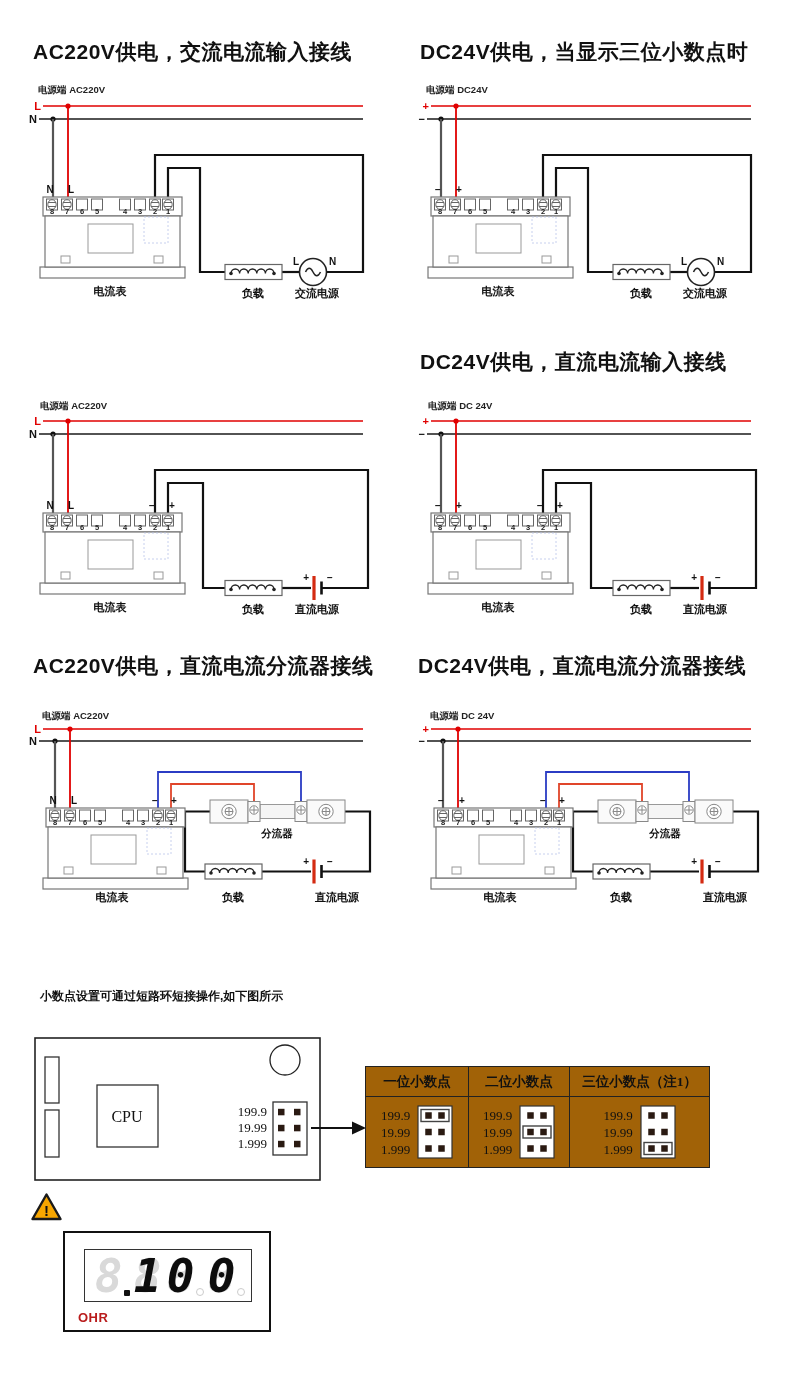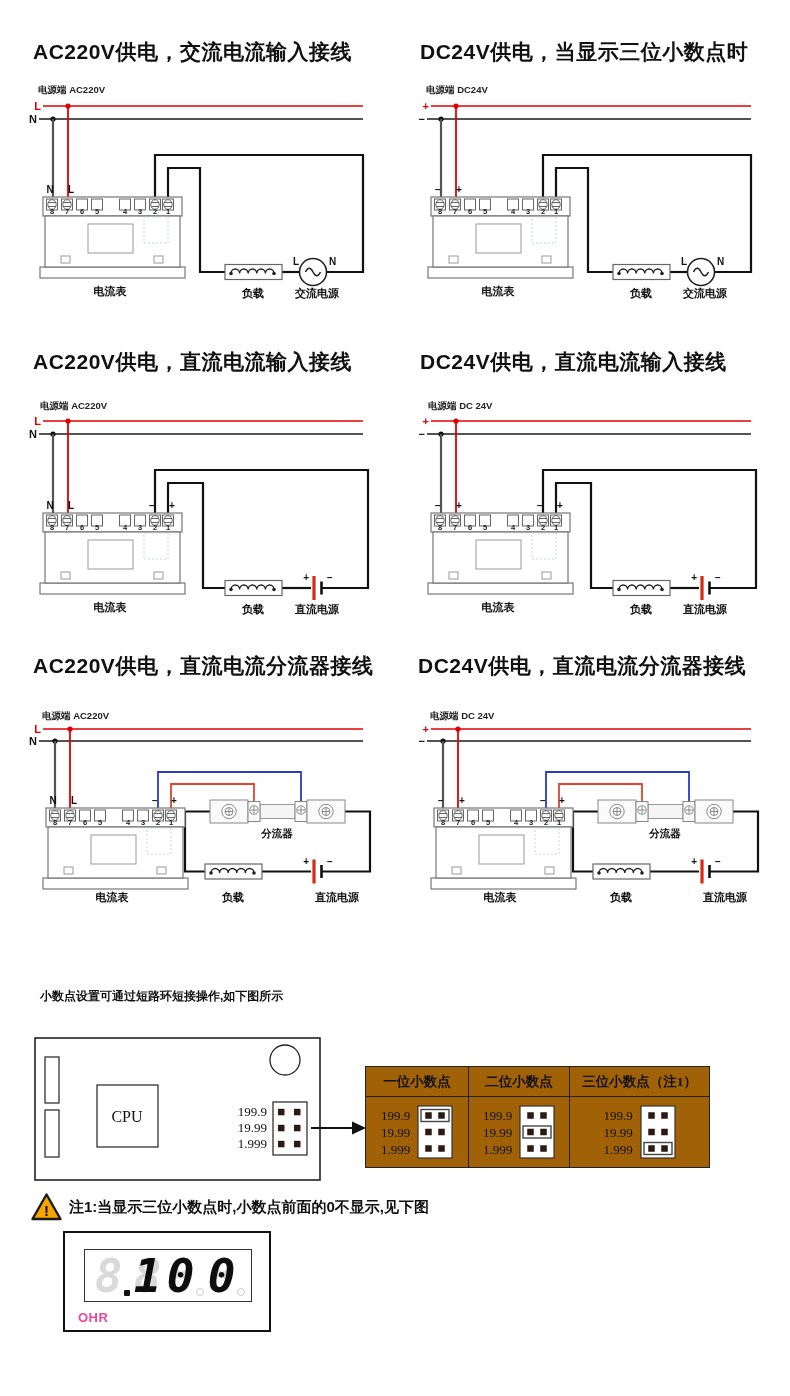--- a/index.html
+++ b/index.html
@@ -49,21 +49,21 @@
   .ohr{position:absolute;left:63px;top:1231px;width:204px;height:97px;border:2px solid #111;background:#fff;}
   .ohr-window{position:absolute;left:19px;top:16px;width:168px;height:53px;border:1.4px solid #333;
               display:flex;align-items:center;padding-left:7px;box-sizing:border-box;}
   .seg-digit{position:relative;width:33px;height:46px;font-family:"DejaVu Sans Mono",monospace;
              font-weight:bold;font-style:italic;font-size:46px;line-height:46px;text-align:center;}
   .seg-digit .ghost{position:absolute;left:0;top:0;width:100%;color:#d9d9d9;}
   .seg-digit .lit{position:absolute;left:0;top:0;width:100%;color:#0d0d0d;}
   .dp{width:6px;height:6px;flex:0 0 auto;align-self:flex-end;margin:0 1px 5px -1px;}
   .dp-lit{background:#111;border-radius:1px;}
   .dp-ghost{border:1px solid #ccc;background:none;border-radius:50%;}
-  .ohr-brand{position:absolute;left:13px;bottom:5px;font-size:13px;font-weight:bold;letter-spacing:.5px;color:#ec4899;}
+  .ohr-brand{position:absolute;left:13px;bottom:5px;font-size:13px;font-weight:bold;letter-spacing:.5px;color:#b91c1c;}
 </style>
 </head>
 <body>
 
 <div id="canvas">
 
   <svg width="0" height="0" style="position:absolute" aria-hidden="true">
     <defs>
       <g id="sym-tplain">
           <rect x="-5.5" y="0" width="11" height="11" fill="#fff" stroke="#666"></rect>
@@ -124,21 +124,20 @@
         <circle cx="116" cy="11.5" r="7.2" fill="#fff" stroke="#888"></circle>
           <circle cx="116" cy="11.5" r="4" fill="none" stroke="#888"></circle>
         <line x1="112" y1="11.5" x2="120" y2="11.5" stroke="#888"></line>
           <line x1="116" y1="7.5" x2="116" y2="15.5" stroke="#888"></line>
       </g>
     </defs>
   </svg>
 
   <div class="dtitle" style="left:33px;top:38px">AC220V供电，交流电流输入接线</div>
   <div class="dtitle" style="left:420px;top:38px">DC24V供电，当显示三位小数点时</div>
-  <div class="dtitle" style="left:33px;top:348px">AC220V供电，直流电流输入接线</div>
   <div class="dtitle" style="left:420px;top:348px">DC24V供电，直流电流输入接线</div>
   <div class="dtitle" style="left:33px;top:652px">AC220V供电，直流电流分流器接线</div>
   <div class="dtitle" style="left:418px;top:652px">DC24V供电，直流电流分流器接线</div>
 
   <svg class="diagram" style="left:0;top:75px" width="395" height="237" viewBox="0 0 395 237">
     <text class="pwr" x="38" y="18">电源端 AC220V</text>
     <g>
       <line class="wred" x1="43" y1="31" x2="363" y2="31"></line>
         <line class="wblk" x1="39" y1="44" x2="363" y2="44"></line>
       <circle class="dotr" cx="68" cy="31" r="2.6"></circle>
@@ -420,21 +419,20 @@
         </svg>
       </div>
     </div>
   </div>
 
   <div class="noterow">
     <svg width="33" height="30" viewBox="0 0 33 30">
       <polygon points="16.5,2.5 30.5,27 2.5,27" fill="#f7a600" stroke="#1a1a1a" stroke-width="2.4" stroke-linejoin="round"></polygon>
       <text x="16.5" y="23.5" text-anchor="middle" style="font-size:15px;font-weight:bold;fill:#111">!</text>
     </svg>
-    <div class="notetext">注1:当显示三位小数点时,小数点前面的0不显示,见下图</div>
   </div>
 
   <div class="ohr">
     <div class="ohr-window">
       <div class="seg-digit">
         <span class="ghost">8</span>
         <span class="lit"></span>
       </div>
       <div class="dp dp-lit"></div>
       <div class="seg-digit">

